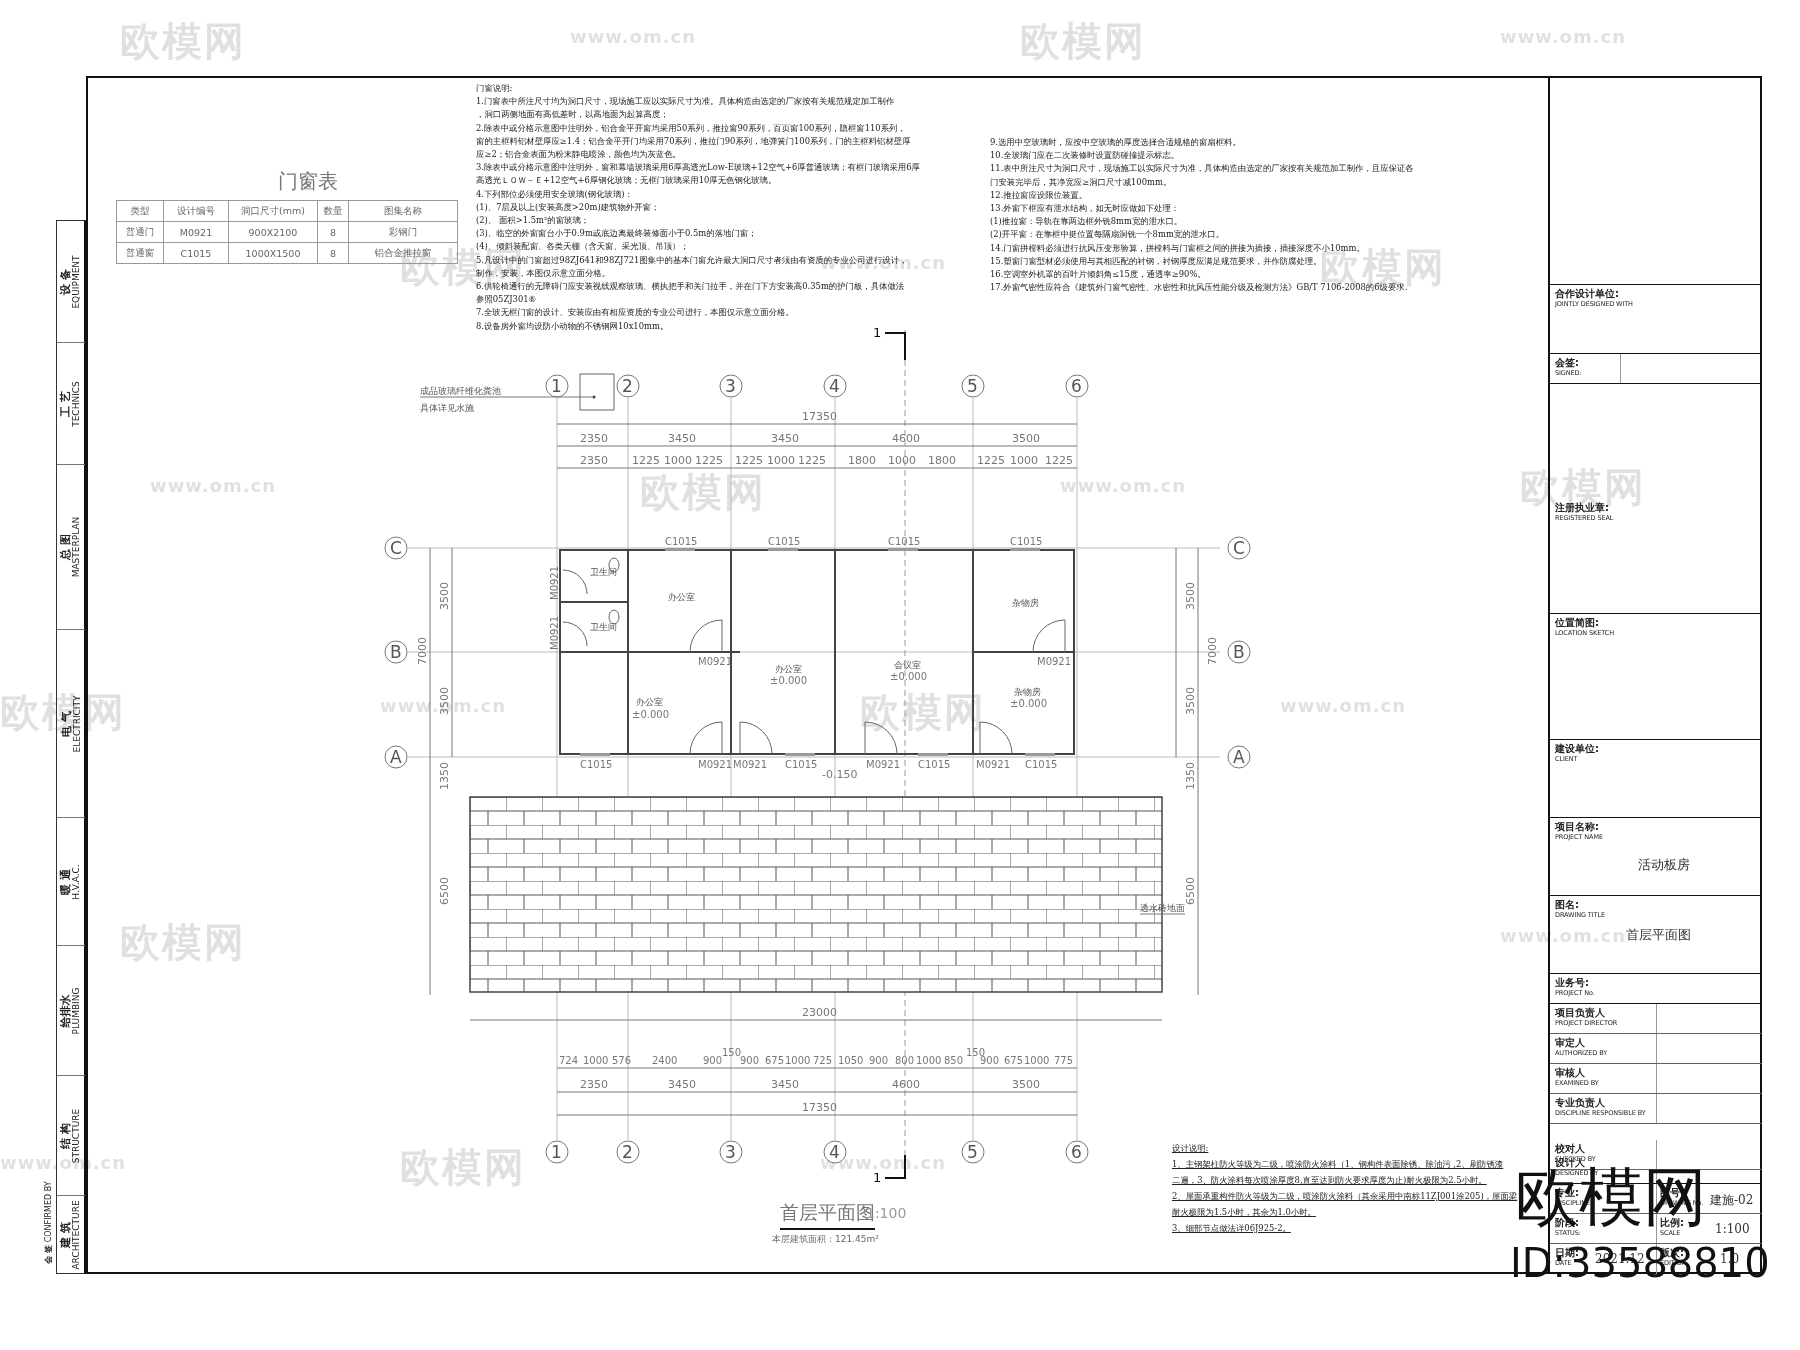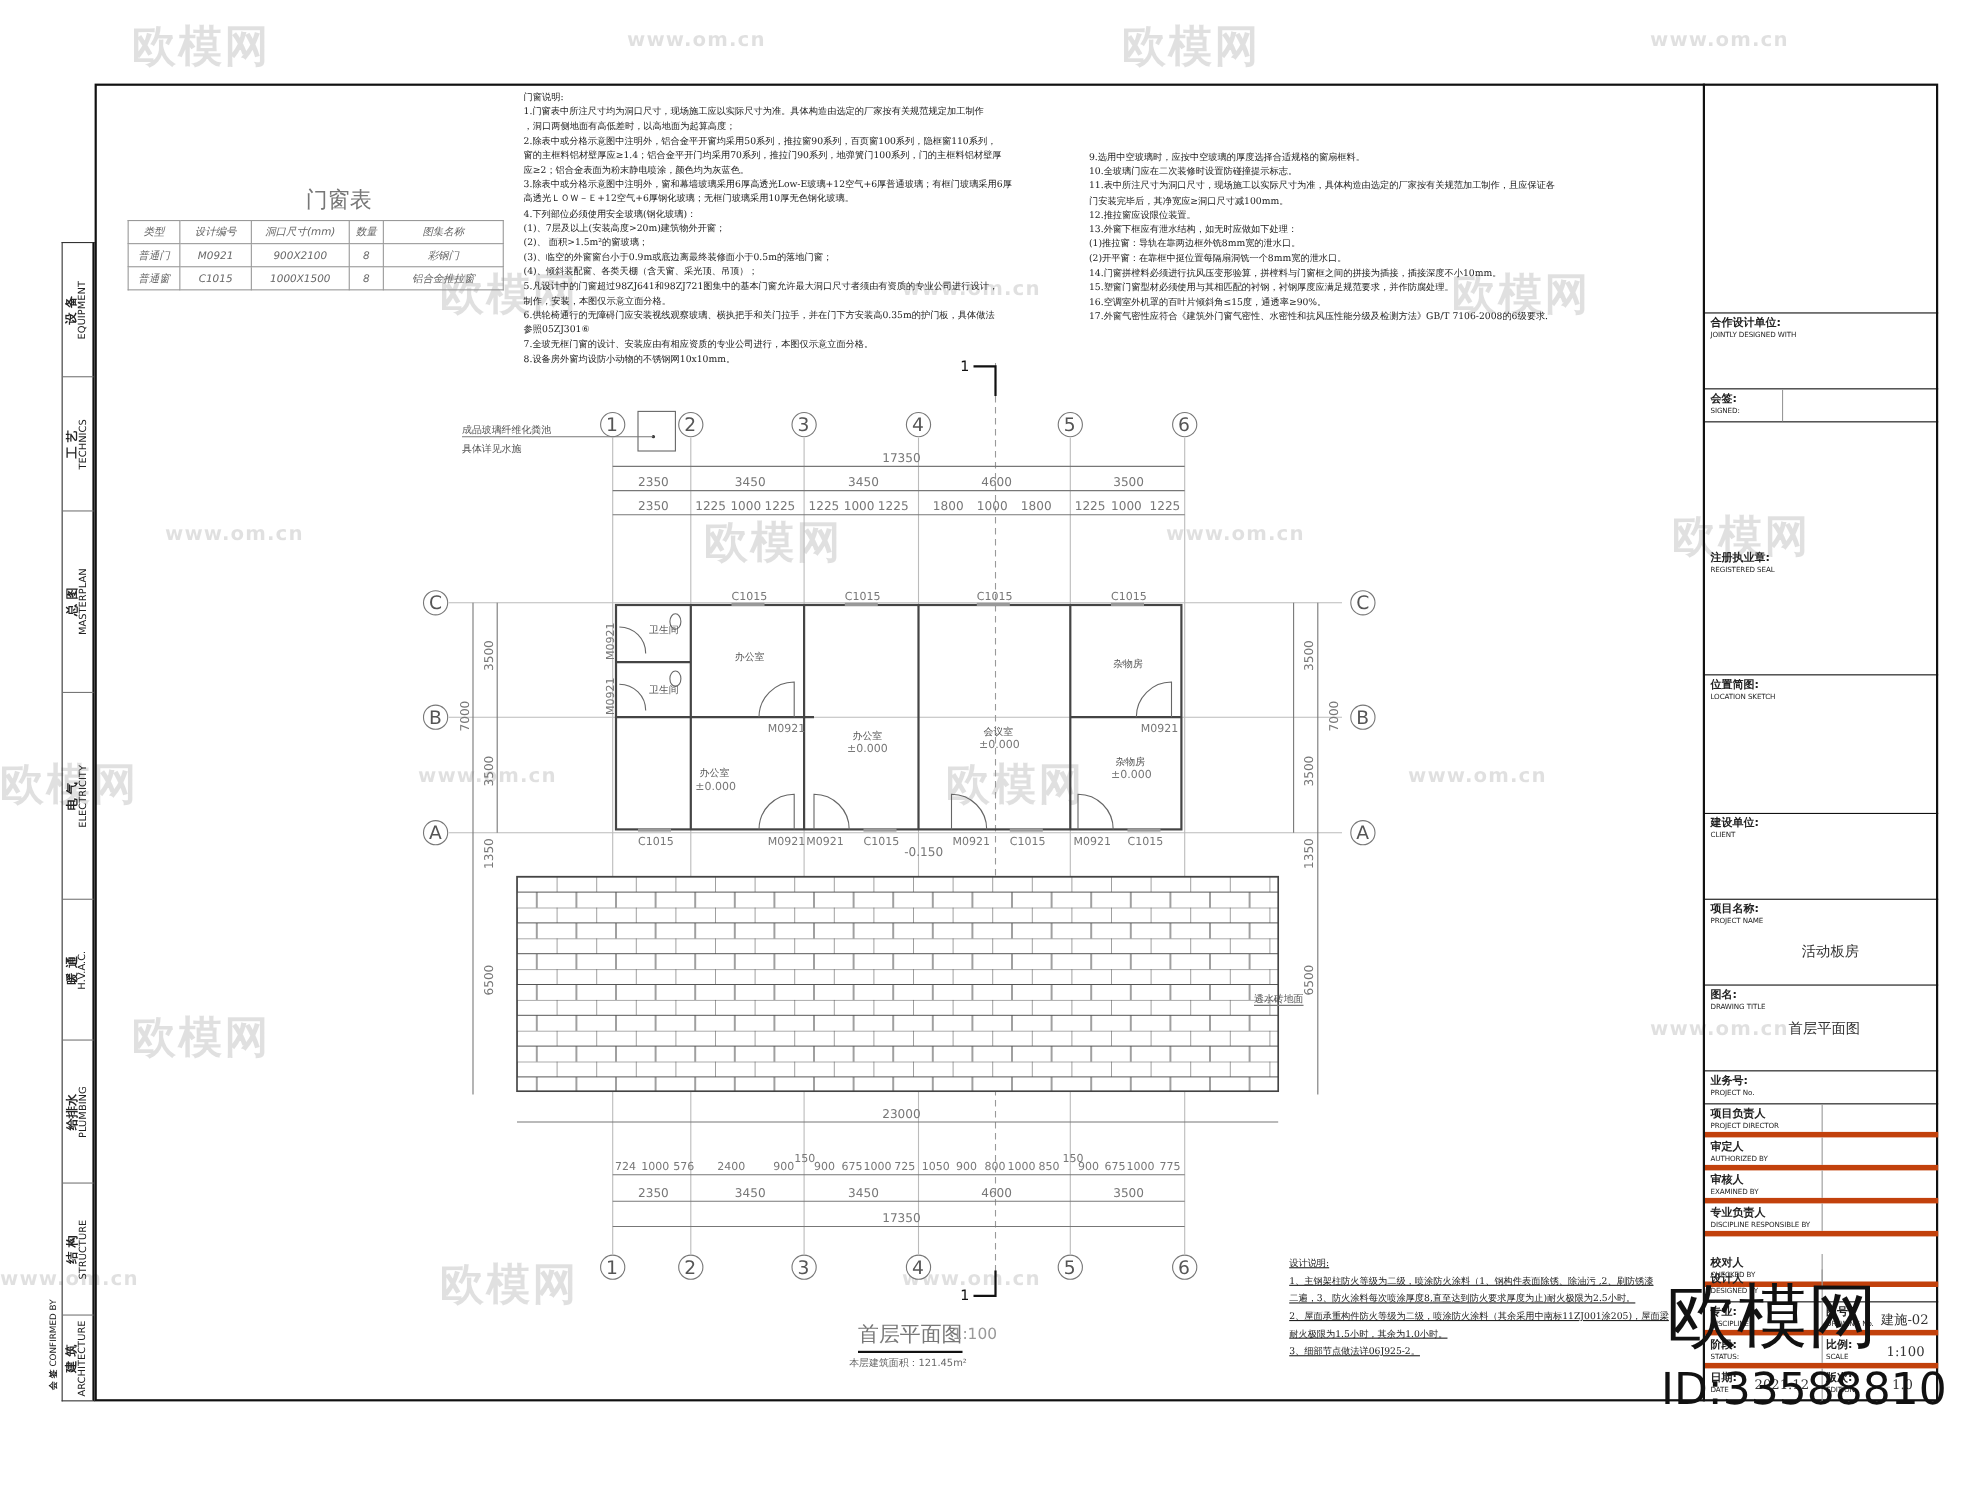--- a/index.html
+++ b/index.html
@@ -9,24 +9,24 @@
   .margin-strip{left:56px;top:220px;width:30px;height:1054px;border:1px solid #333;border-right:2px solid #111;box-sizing:border-box;}
   .margin-cell{position:absolute;left:0;width:28px;border-bottom:1px solid #777;display:flex;align-items:center;justify-content:center;box-sizing:border-box;}
   .margin-cell span{transform:rotate(-90deg);white-space:nowrap;font-size:9px;line-height:10px;text-align:center;}
   .margin-cell b{display:block;font-size:11px;font-weight:bold;}
   .notes{font-family:"DejaVu Serif","Liberation Serif",serif;font-size:8.4px;line-height:13.2px;color:#222;white-space:nowrap;}
   .tb{left:1548px;top:76px;width:214px;height:1198px;border-left:2px solid #111;box-sizing:border-box;}
   .tb-sec{position:absolute;left:0;width:212px;border-bottom:1px solid #111;box-sizing:border-box;padding:3px 5px;}
   .tb-zh{font-size:10px;font-weight:bold;line-height:12px;}
   .tb-en{font-size:6.5px;line-height:8px;letter-spacing:-0.1px;}
   .tb-val{position:absolute;font-family:"DejaVu Serif","Liberation Serif",serif;font-size:13px;color:#333;}
-  .row-role{position:absolute;left:0;width:212px;height:30px;border-bottom:5px solid #c2410c;box-sizing:border-box;}
+  .row-role{position:absolute;left:0;width:212px;height:30px;border-bottom:1px solid #c2410c;box-sizing:border-box;}
   .row-role .lbl{position:absolute;left:5px;top:3px;width:100px;}
   .row-role .div{position:absolute;left:106px;top:0;bottom:0;border-left:1px solid #999;}
-  .table-door{left:116px;top:200px;border-collapse:collapse;font-size:9.5px;color:#666;font-style:italic;}
+  .table-door{left:116px;top:200px;border-collapse:collapse;font-size:9.5px;color:#666;}
   .table-door td{border:1px solid #999;height:20px;text-align:center;padding:0 4px;}
   .plan svg{position:absolute;left:0;top:0;}
   .dim{font-size:11px;fill:#777;font-family:"DejaVu Sans","Liberation Sans",sans-serif;}
   .lbl-room{font-size:9px;fill:#555;}
   .axis-txt{font-size:17px;fill:#555;}
   .wm{position:absolute;color:rgba(0,0,0,0.12);font-family:"DejaVu Sans","Liberation Sans",sans-serif;pointer-events:none;}
   .wm-big{font-size:40px;font-weight:bold;letter-spacing:2px;}
   .wm-url{font-size:18px;font-weight:bold;letter-spacing:1px;}
   .stamp{left:1515px;top:1165px;font-size:64px;color:#111;font-family:"DejaVu Sans","Liberation Sans",sans-serif;line-height:64px;}
   .stamp-id{left:1510px;top:1240px;font-size:40px;color:#111;font-family:"DejaVu Sans","Liberation Sans",sans-serif;}

